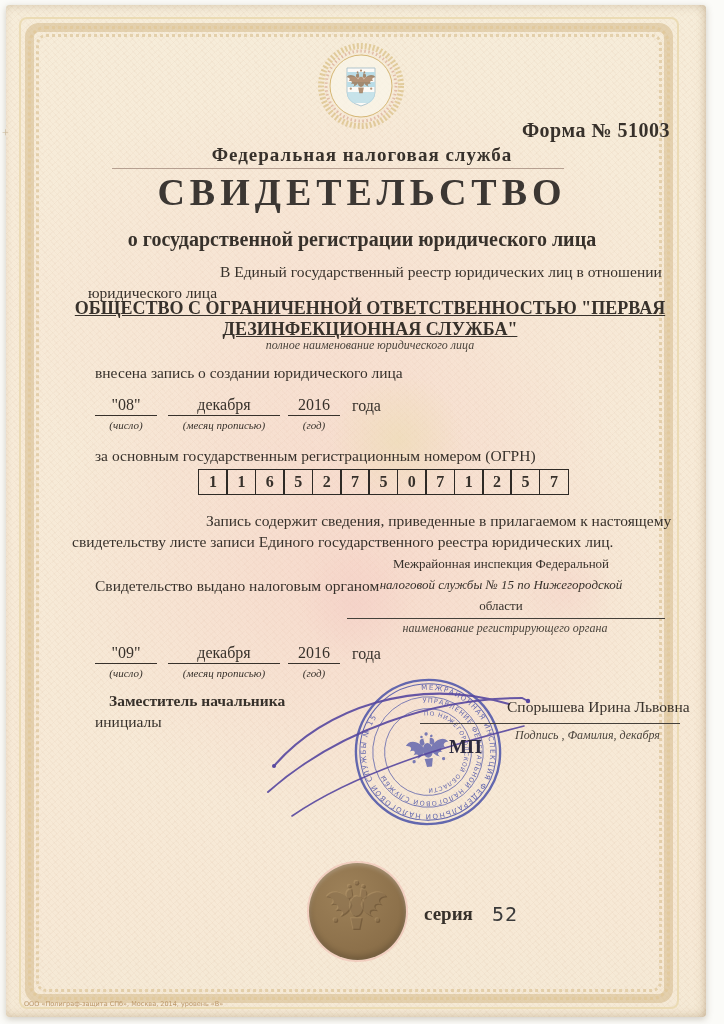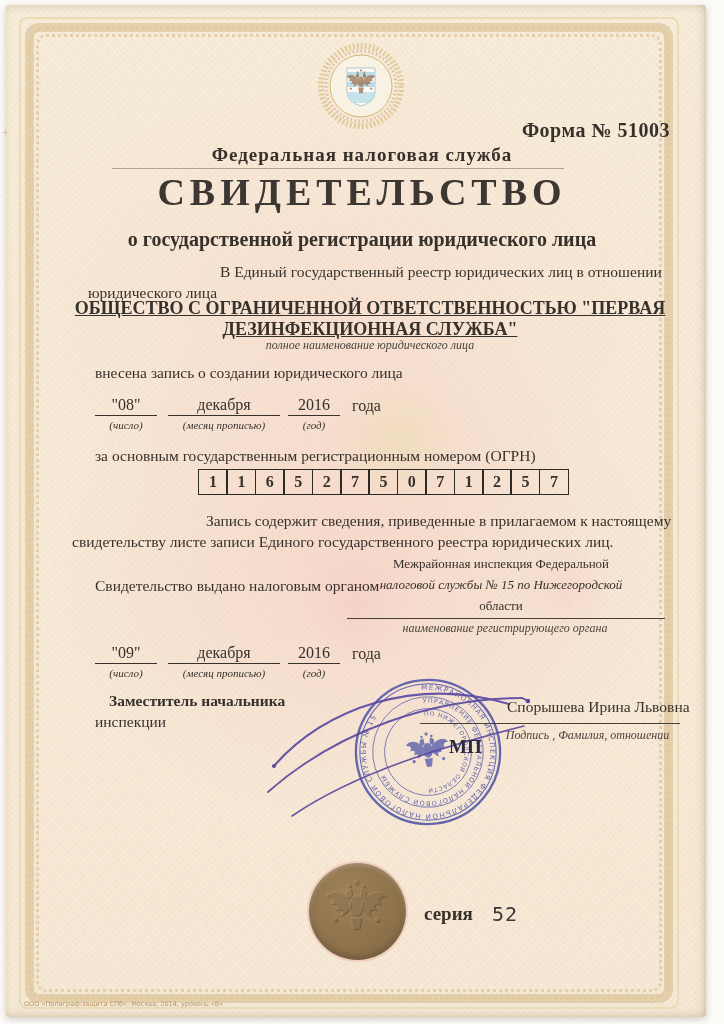--- a/index.html
+++ b/index.html
@@ -177,21 +177,21 @@
 
 <div class="abs dval center r2v col-day-v">"09"</div>
 <div class="abs dval center r2v col-mon-v">декабря</div>
 <div class="abs dval center r2v col-yr-v">2016</div>
 <div class="abs col-goda-r2 nowrap">года</div>
 <div class="abs dcap center r2c col-day-c">(число)</div>
 <div class="abs dcap center r2c col-mon-c">(месяц прописью)</div>
 <div class="abs dcap center r2c col-yr-c">(год)</div>
 
 <div class="abs body-t off1 nowrap">Заместитель начальника</div>
-<div class="abs body-t off2 nowrap">инспекции</div>
+<div class="abs body-t off2 nowrap">инициалы</div>
 
 <svg class="abs stamp-svg" width="152" height="152" viewBox="0 0 154 154" opacity="0.85">
   <g stroke="#4a52a8" fill="none">
     <circle cx="77" cy="77" r="73" stroke-width="2.4"></circle>
     <circle cx="77" cy="77" r="69" stroke-width="1"></circle>
     <circle cx="77" cy="77" r="56" stroke-width=".8"></circle>
     <circle cx="77" cy="77" r="44" stroke-width=".8"></circle>
   </g>
   <defs>
     <path id="ring1" d="M77,14 a63,63 0 1 1 -0.02,0" fill="none"></path>
@@ -216,21 +216,21 @@
     <path d="M2,128 C72,66 168,34 256,34 l6,3" stroke-width="1.9"></path>
     <path d="M26,152 C96,104 196,78 258,62" stroke-width="1.6"></path>
   </g>
   <circle cx="8" cy="102" r="2" fill="#5747a0"></circle>
   <circle cx="262" cy="37" r="2.2" fill="#5747a0"></circle>
 </svg>
 
 <div class="abs mp">МП</div>
 <div class="abs body-t name nowrap">Спорышева Ирина Львовна</div>
 <div class="abs sig-underline"></div>
-<div class="abs sig-cap center it nowrap">Подпись , Фамилия, отношении</div>
+<div class="abs sig-cap center it nowrap">Подпись , Фамилия, декабря</div>
 
 <div class="abs seal">
   <svg width="70" height="70" viewBox="0 0 60 60">
     <use href="#eagle" x="0" y="0" width="60" height="60" style="color:rgba(70,50,28,.35)"></use>
     <use href="#eagle" x="-1" y="-1" width="60" height="60" style="color:rgba(210,180,130,.25)"></use>
   </svg>
 </div>
 
 <div class="abs series-label nowrap">серия</div>
 <div class="abs series-num">

